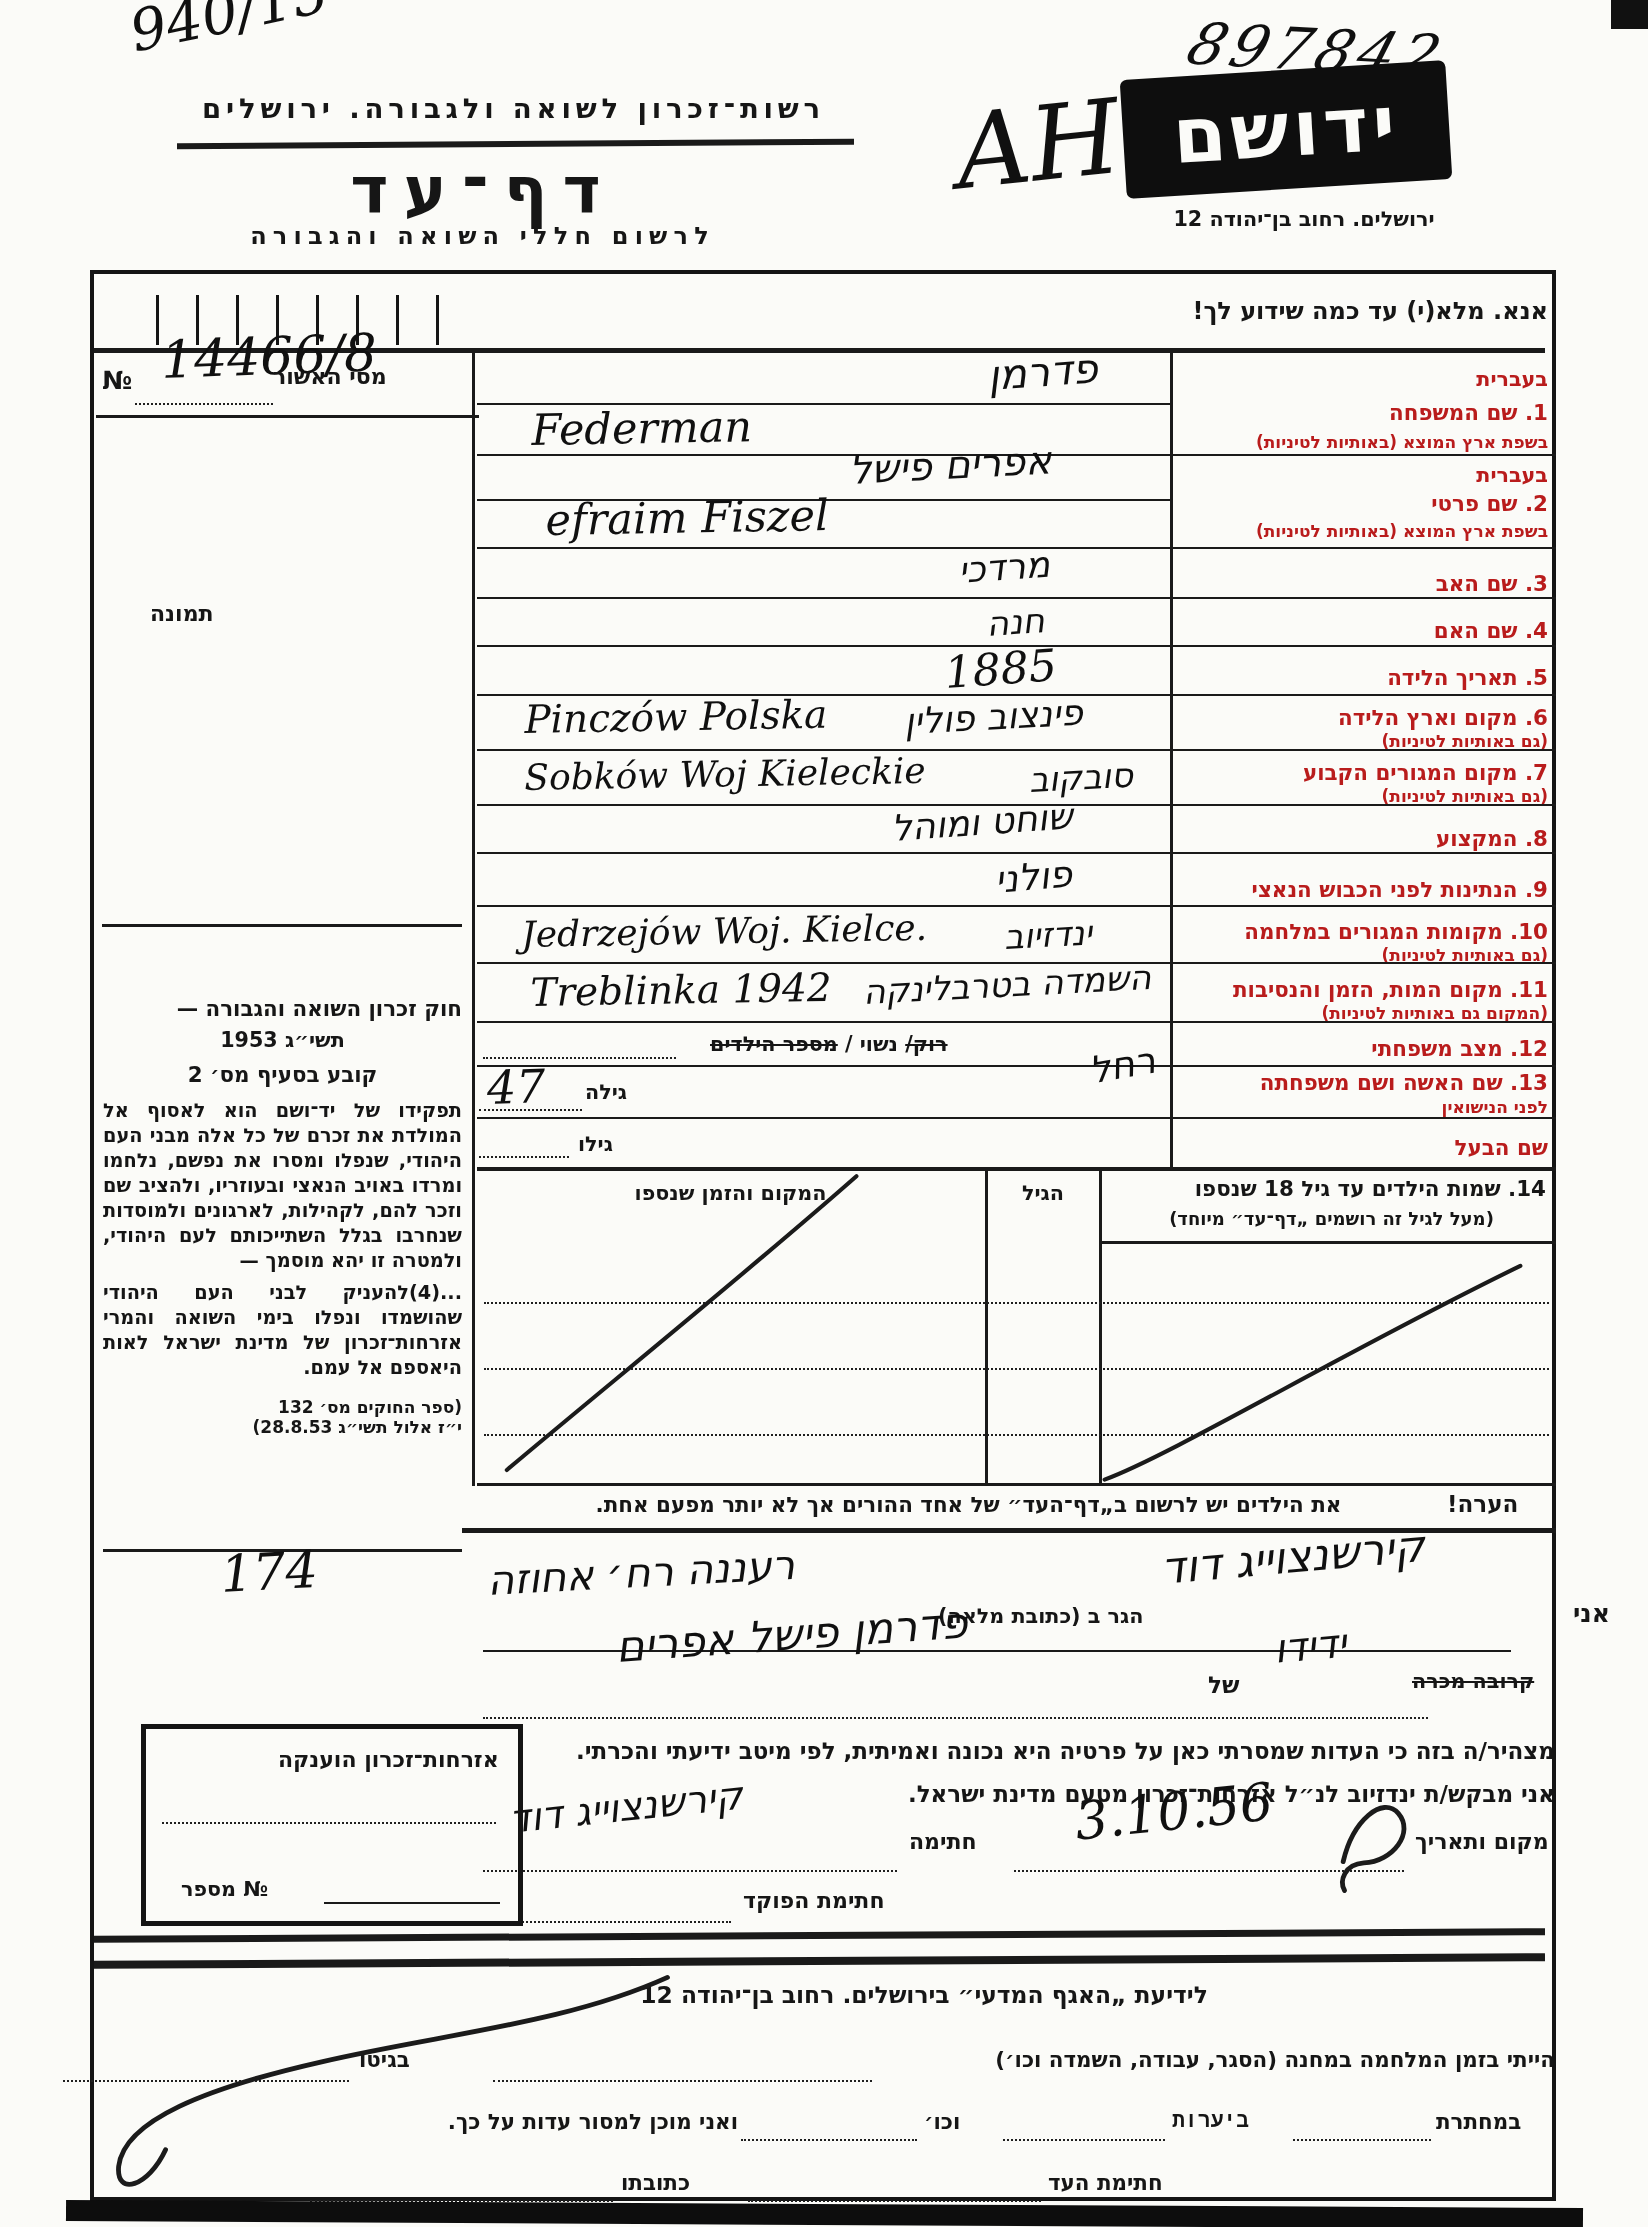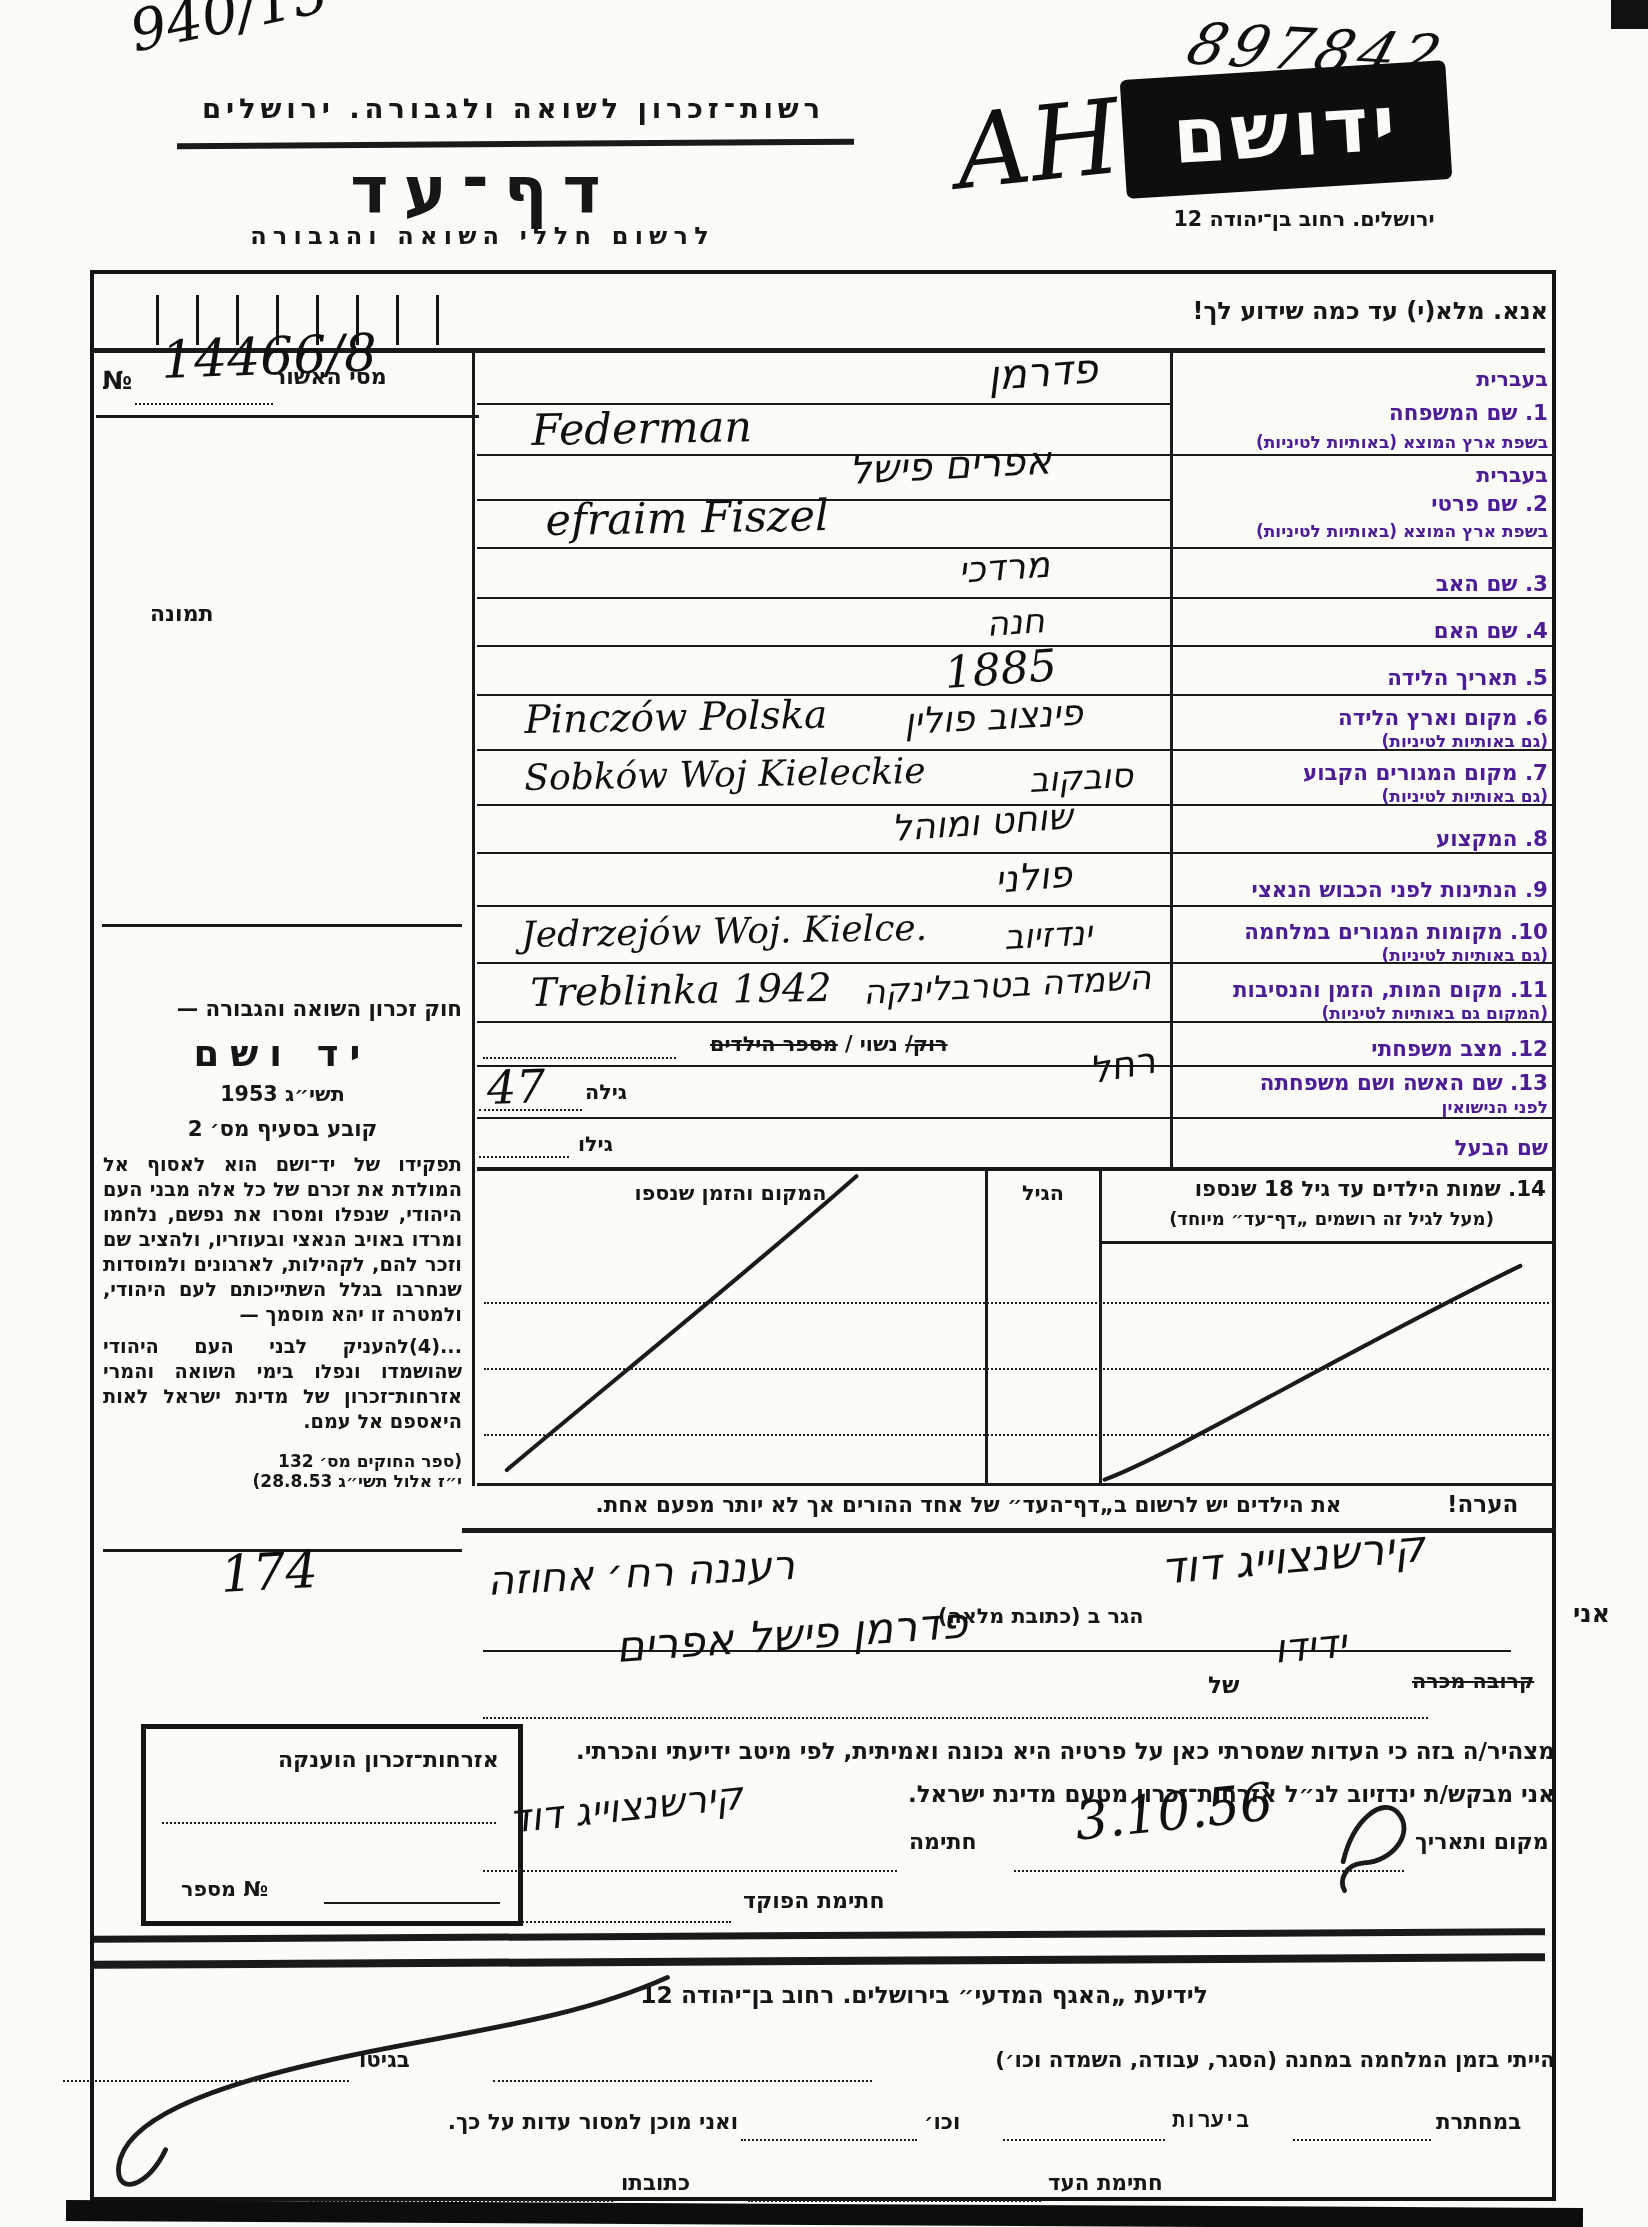--- a/index.html
+++ b/index.html
@@ -8,21 +8,21 @@
   .abs{position:absolute;}
   .p{font-weight:bold;white-space:nowrap;color:#161616;}
   .wrap{white-space:normal;}
   .rtl{direction:rtl;unicode-bidi:embed;}
   .hw{position:absolute;font-family:"DejaVu Serif","DejaVu Sans",serif;font-style:italic;
       white-space:nowrap;color:#101010;transform-origin:left top;}
   .ln{position:absolute;background:#1a1a1a;}
   .dot{position:absolute;height:0;border-bottom:2.8px dotted #1f1f1f;}
   .strike{text-decoration:line-through;text-decoration-thickness:2.1px;}
   .box{position:absolute;border:4.1px solid #141414;}
-  .lbl{position:absolute;left:1181px;width:367px;text-align:right;direction:rtl;font-weight:bold;color:#4c1d95;white-space:nowrap;}
+  .lbl{position:absolute;left:1181px;width:367px;text-align:right;direction:rtl;font-weight:bold;color:#b91c1c;white-space:nowrap;}
   svg.overlay{position:absolute;left:0;top:0;pointer-events:none;}
 </style>
 </head>
 <body>
 
 <div class="page">
 
   <div class="hw" style="left:124px;top:0px;font-size:57px;transform:rotate(-12deg);">940/15</div>
   <div class="hw" style="left:1200px;top:9.7px;font-size:58px;letter-spacing:5.5px;transform:rotate(3deg) skewX(-14deg);">897842</div>
   <div class="hw" style="left:950px;top:93px;font-size:103px;transform:rotate(-6deg);">AH</div>
@@ -53,21 +53,20 @@
   <div class="ln" style="left:96px;top:415px;width:383px;height:2.8px;"></div>
 
   <div class="ln" style="left:472px;top:348px;width:3.4px;height:1138px;"></div>
   <div class="ln" style="left:1170px;top:348px;width:3.4px;height:819px;"></div>
 
   <div class="abs p rtl" style="left:150px;top:601px;font-size:22px;">תמונה</div>
   <div class="ln" style="left:102px;top:924px;width:360px;height:2.8px;"></div>
 
   <div class="abs rtl" style="left:103px;top:996px;width:359px;text-align:right;">
     <div class="p rtl" style="font-size:21.4px;">חוק זכרון השואה והגבורה —</div>
-    <div class="p rtl" style="font-size:37px;letter-spacing:11px;text-align:center;margin-top:11px;">יד ושם</div>
     <div class="p rtl" style="font-size:20.7px;text-align:center;margin-top:6.9px;">תשי״ג 1953</div>
     <div class="p rtl" style="font-size:21.4px;text-align:center;margin-top:9.7px;">קובע בסעיף מס׳ 2</div>
     <div class="rtl wrap" style="font-size:19.3px;font-weight:bold;line-height:1.3;text-align:justify;margin-top:11px;">תפקידו של יד־ושם הוא לאסוף אל המולדת את זכרם של כל אלה מבני העם היהודי, שנפלו ומסרו את נפשם, נלחמו ומרדו באויב הנאצי ובעוזריו, ולהציב שם וזכר להם, לקהילות, לארגונים ולמוסדות שנחרבו בגלל השתייכותם לעם היהודי, ולמטרה זו יהא מוסמך —</div>
     <div class="rtl wrap" style="font-size:19.3px;font-weight:bold;line-height:1.3;text-align:justify;margin-top:6.9px;">...(4)להעניק לבני העם היהודי שהושמדו ונפלו בימי השואה והמרי אזרחות־זכרון של מדינת ישראל לאות היאספם אל עמם.</div>
     <div class="p rtl" style="font-size:17px;margin-top:16.6px;">(ספר החוקים מס׳ 132</div>
     <div class="p rtl" style="font-size:17px;">י״ז אלול תשי״ג 28.8.53)</div>
   </div>
   <div class="ln" style="left:103px;top:1549px;width:359px;height:2.8px;"></div>
   <div class="hw" style="left:219px;top:1545px;font-size:51px;transform:rotate(-3deg);">174</div>
 

